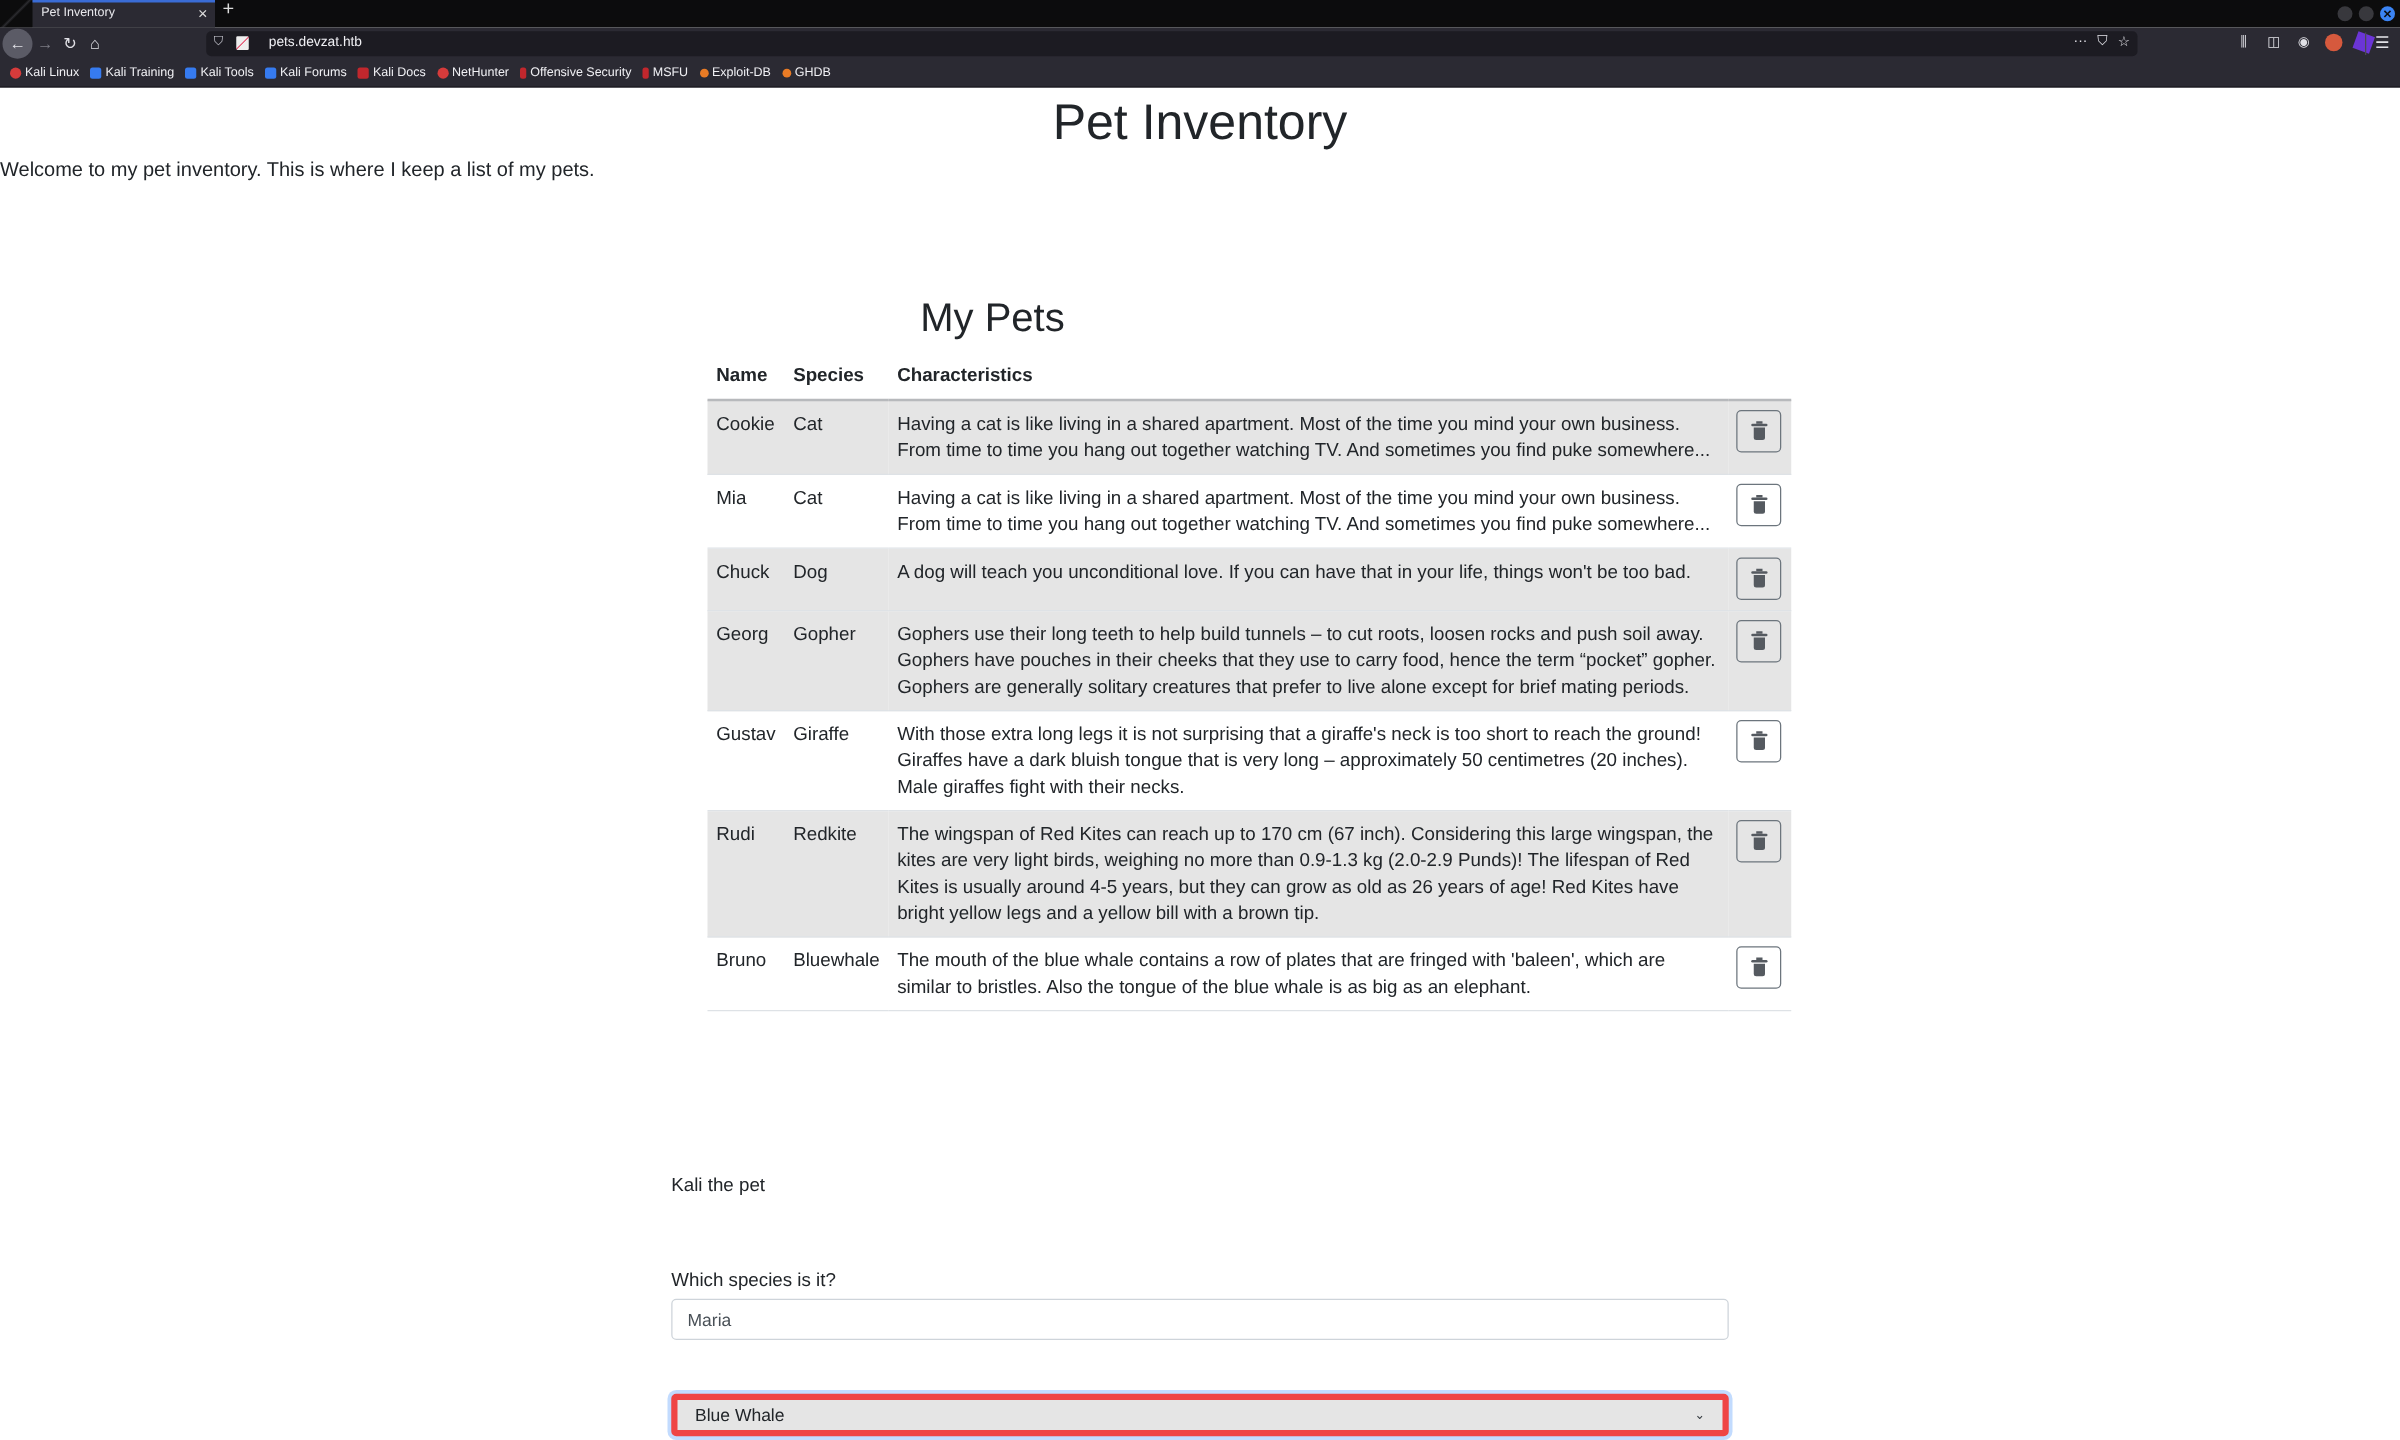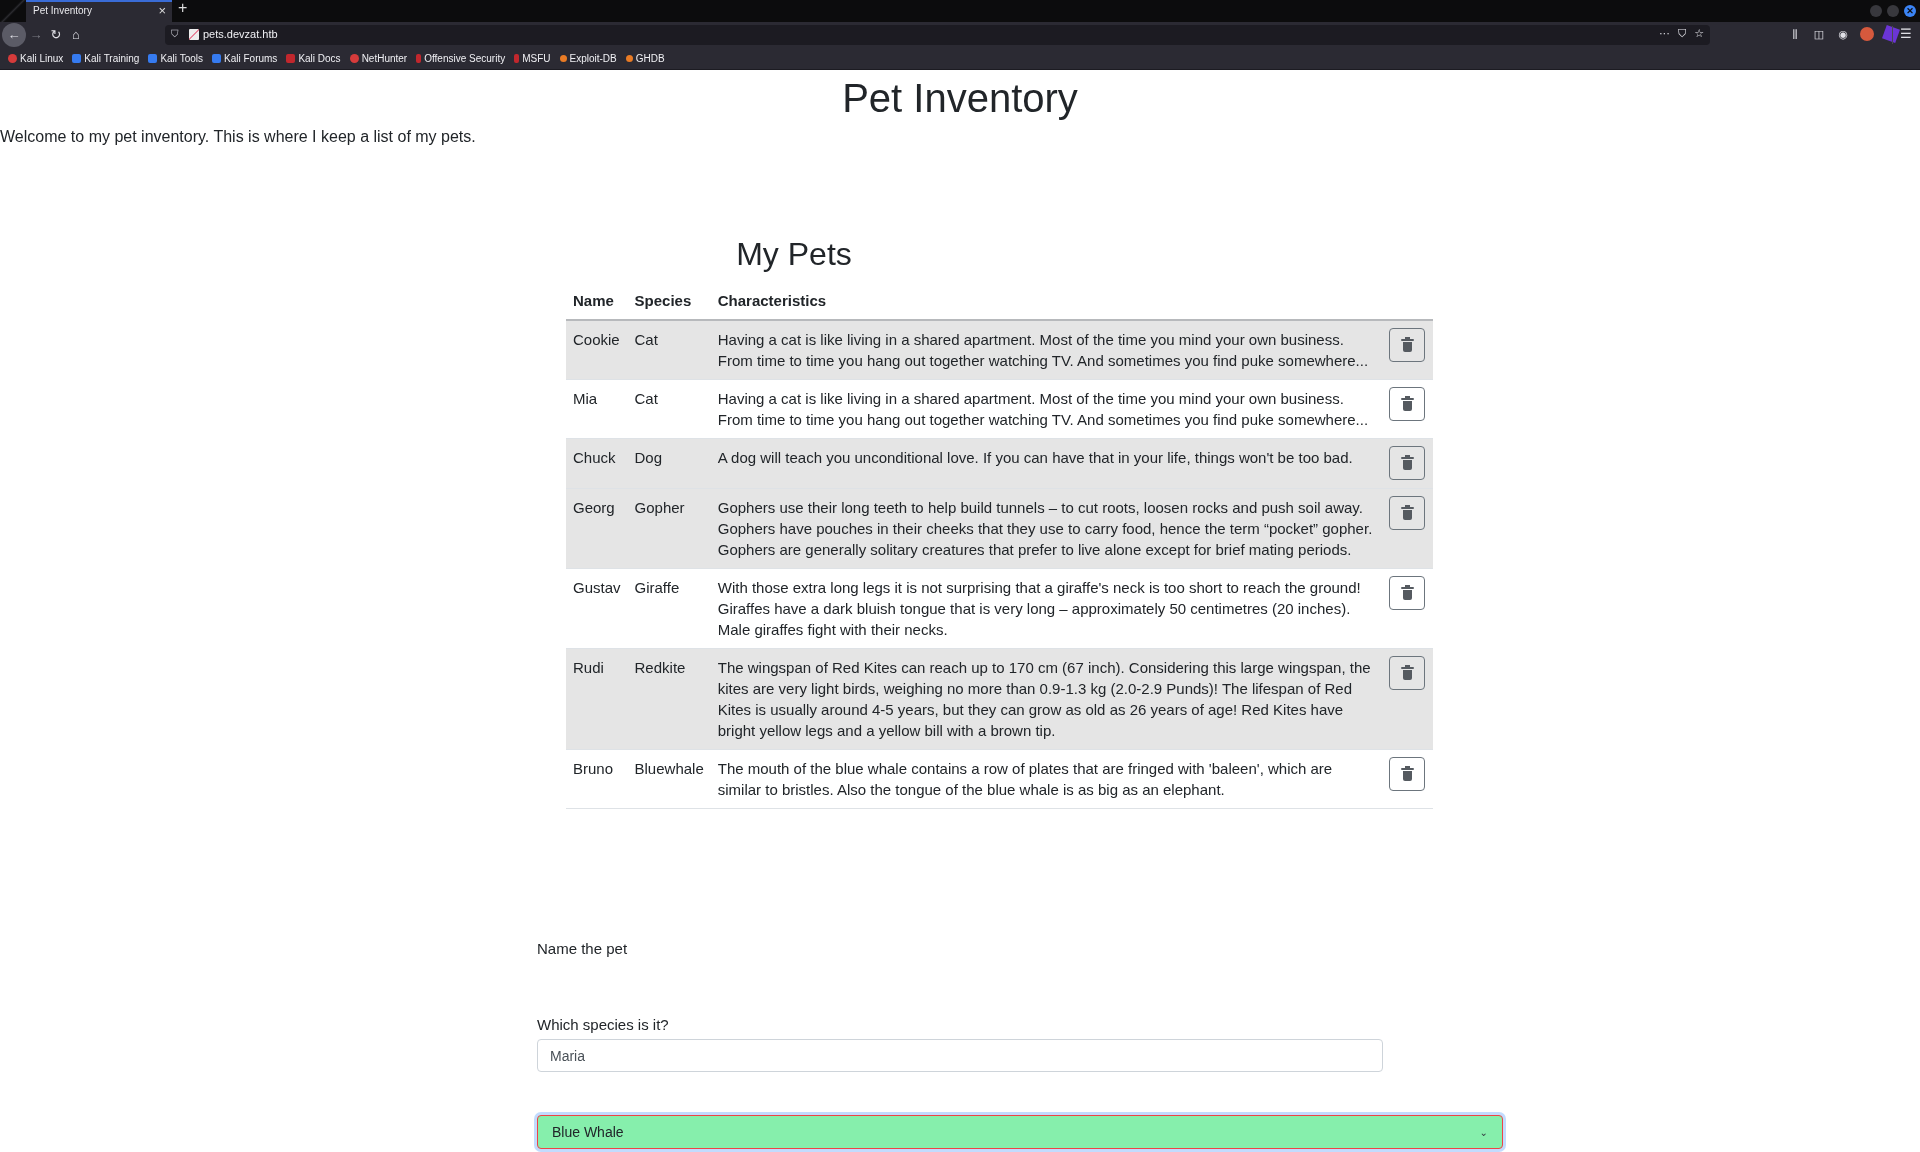--- a/index.html
+++ b/index.html
@@ -19,21 +19,21 @@
 
   .navbar { position: absolute; left: 0; top: 22px; width: 1920px; height: 26px; background: #2b2a33; }
   .nav-btn { position: absolute; top: 1px; width: 24px; height: 24px; border-radius: 50%; color: #e0e0e6; font-size: 13px; line-height: 24px; text-align: center; cursor: pointer; }
   .nav-btn.back { left: 2px; background: #5b5b66; }
   .nav-btn.fwd { left: 24px; color: #7c7c85; }
   .nav-btn.reload { left: 44px; }
   .nav-btn.home { left: 64px; }
   .urlbar { position: absolute; left: 165px; top: 3px; width: 1545px; height: 20px; background: #1c1b22; border-radius: 4px; }
   .url-shield { position: absolute; left: 6px; top: 3px; font-size: 10px; color: #cfcfd8; }
   .url-lock { position: absolute; left: 24px; top: 4px; width: 10px; height: 11px; background: linear-gradient(135deg, #eee 45%, #e22850 50%, #eee 55%); border-radius: 1px; }
-  .url-text { position: absolute; left: 38px; top: 3px; font-size: 11px; color: #f0f0f4; }
+  .url-text { position: absolute; left: 50px; top: 3px; font-size: 11px; color: #f0f0f4; }
   .url-actions { position: absolute; right: 6px; top: 2px; display: flex; gap: 8px; color: #e0e0e6; font-size: 11px; }
   .toolbar-icons { position: absolute; left: 1788px; top: 5px; display: flex; gap: 10px; color: #e0e0e6; font-size: 11px; }
   .ti { width: 14px; height: 14px; text-align: center; line-height: 14px; cursor: pointer; }
   .ti.ext1 { border-radius: 50%; background: #d6593d; }
   .ti.ext2 { background: #6b35d6; transform: rotate(20deg); }
   .toolbar-sep { position: absolute; left: 1892px; top: 4px; width: 1px; height: 18px; background: #4a4a50; }
   .menu-btn { position: absolute; left: 1900px; top: 4px; color: #e0e0e6; font-size: 13px; cursor: pointer; }
 
   .bookmarks { position: absolute; left: 0; top: 48px; width: 1920px; height: 22px; background: #2b2a33; border-bottom: 1px solid #1c1b22; display: flex; align-items: center; padding-left: 8px; gap: 9px; }
   .bm { display: flex; align-items: center; gap: 3px; font-size: 10px; color: #f0f0f4; cursor: pointer; white-space: nowrap; }
@@ -65,21 +65,21 @@
   .trash { position: relative; width: 11px; height: 13px; }
   .trash .lid { position: absolute; left: -1px; top: 0; width: 13px; height: 2px; background: #555a60; border-radius: 1px; }
   .trash .handle { position: absolute; left: 3px; top: -2px; width: 5px; height: 2px; background: #555a60; }
   .trash .bin { position: absolute; left: 1px; top: 3px; width: 9px; height: 10px; background: #555a60; border-radius: 0 0 2px 2px; }
 
   .form { position: absolute; left: 537px; top: 870px; width: 846px; }
   .lbl { font-size: 15px; color: #212529; display: block; }
   .lbl.name { position: absolute; top: 0; }
   .lbl.species { position: absolute; top: 76px; }
   .inp { position: absolute; left: 0; top: 99px; width: 846px; height: 33px; border: 1px solid #ced4da; border-radius: 4px; padding: 0 12px; font-size: 14px; color: #495057; display: flex; align-items: center; background: #fff; }
-  .sel { position: absolute; left: 0; top: 175px; width: 966px; height: 34px; border: 1px solid #ef4444; box-shadow: 0 0 0 3px rgba(13,110,253,0.25); border-radius: 4px; padding: 0 14px; font-size: 14px; color: #212529; display: flex; align-items: center; justify-content: space-between; background: #86efac; cursor: pointer; }
+  .sel { position: absolute; left: 0; top: 175px; width: 846px; height: 34px; border: 5px solid #ef4444; box-shadow: 0 0 0 3px rgba(13,110,253,0.25); border-radius: 4px; padding: 0 14px; font-size: 14px; color: #212529; display: flex; align-items: center; justify-content: space-between; background: #e5e5e5; cursor: pointer; }
   .chev { font-size: 10px; color: #343a40; }
 </style>
 </head>
 <body>
 
 <div class="tabbar">
   <div class="tab-left-deco"></div>
   <div class="tab">
     <span class="tab-title">Pet Inventory</span>
     <span class="tab-close">×</span>
@@ -273,21 +273,21 @@
                 <i class="bin"></i>
               </span>
             </button>
           </td>
       </tr>
     </tbody>
   </table>
 
 
   <form class="form">
-    <label class="lbl name">Name the pet</label>
+    <label class="lbl name">Kali the pet</label>
     <div class="inp">Maria</div>
     <label class="lbl species">Which species is it?</label>
     <div class="sel">
       <span>Blue Whale</span>
       <span class="chev">⌄</span>
     </div>
 
   </form>
 </div>
 

